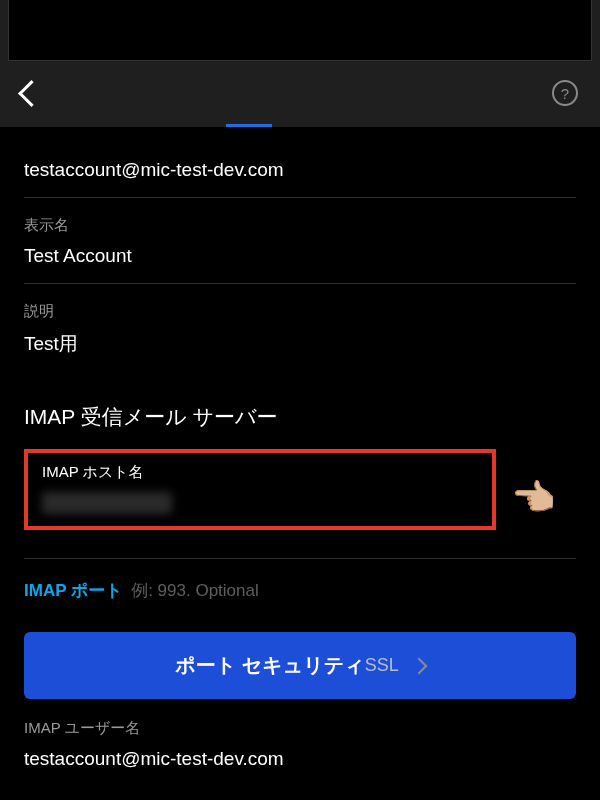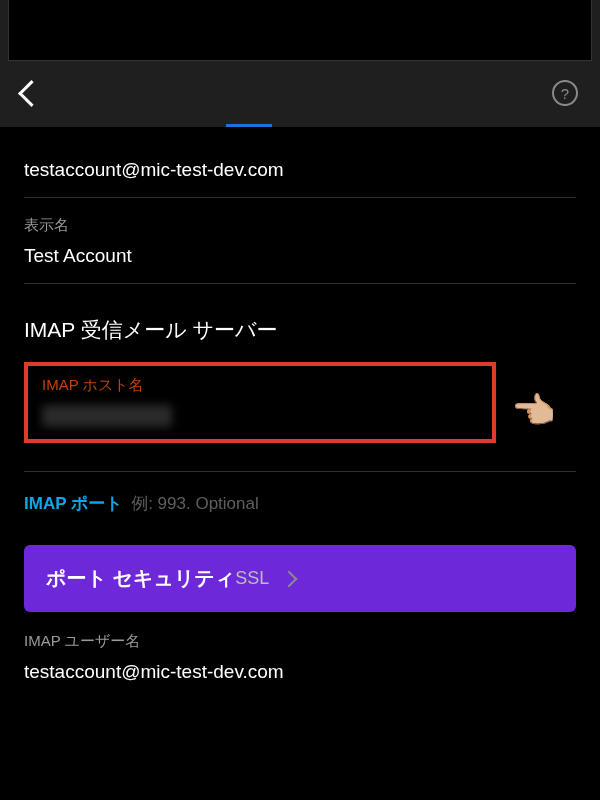--- a/index.html
+++ b/index.html
@@ -9,28 +9,28 @@
   .back-chevron{width:16px;height:16px;border-left:3px solid #fff;border-bottom:3px solid #fff;transform:rotate(45deg);cursor:pointer}
   .help{width:22px;height:22px;border:2px solid #8a8a8a;border-radius:50%;color:#8a8a8a;font-size:15px;display:flex;align-items:center;justify-content:center;cursor:pointer}
   .tab-indicator{height:3px;width:46px;background:#1e6fe0;margin:-1px 0 0 226px}
   .content{background:#000;height:676px;padding:28px 24px 0 24px;box-sizing:border-box;overflow:hidden}
   .field-label{color:#9a9a9a;font-size:15px;margin-bottom:10px}
   .field-value{color:#fff;font-size:19px;font-weight:500;padding-bottom:16px;border-bottom:1px solid #2e2e2e}
   .field-input{color:#fff;font-size:19px;font-weight:500;padding-bottom:14px}
   .field{margin-top:18px}
   .section-title{font-size:21px;font-weight:400;margin-top:32px;margin-bottom:18px}
   .imap-host-box{border:4px solid #e03a2a;padding:10px 14px 12px 14px;position:relative;margin-right:80px}
-  .imap-host-label{color:#c2410c;font-size:15px}
+  .imap-host-label{color:#ffffff;font-size:15px}
   .blurred{color:#353535;background:#2a2a2a;filter:blur(4px);margin-top:10px;height:22px;width:130px;border-radius:3px}
   .finger{position:absolute;right:-64px;top:24px;font-size:36px}
   .hr{border-bottom:1px solid #2e2e2e;margin-top:28px}
   .port-line{margin-top:20px}
   .port-label{color:#0ea5e9;font-size:17px;font-weight:600}
   .port-hint{color:#5e5e5e;font-size:17px;margin-left:4px}
-  .security-row{background:#6d28d9;border-radius:6px;padding:20px 22px;display:flex;align-items:center;justify-content:flex-start;margin-top:30px;cursor:pointer}
+  .security-row{background:#1d4ed8;border-radius:6px;padding:20px 22px;display:flex;align-items:center;justify-content:center;margin-top:30px;cursor:pointer}
   .security-label{font-size:20px;font-weight:600}
   .security-right{display:flex;align-items:center;color:#bdbdbd;font-size:18px}
   .chevron-r{width:10px;height:10px;border-right:2.5px solid #8a8a8a;border-top:2.5px solid #8a8a8a;transform:rotate(45deg);margin-left:14px}
   .user-field{margin-top:20px}
 </style>
 </head>
 <body>
 
 <div class="outer">
   <div class="top-strip"></div>
@@ -45,20 +45,24 @@
 
     <div class="field" style="margin-top:4px">
       <div class="field-value">testaccount@mic-test-dev.com</div>
     </div>
 
     <div class="field">
       <div class="field-label">表示名</div>
       <div class="field-value">Test Account</div>
     </div>
 
+    <div class="field">
+      <div class="field-label">説明</div>
+      <div class="field-input">Test用</div>
+    </div>
 
     <div class="section-title">IMAP 受信メール サーバー</div>
 
     <div class="imap-host-box">
       <div class="imap-host-label">IMAP ホスト名</div>
       <div class="blurred"></div>
       <div class="finger">👈🏼</div>
     </div>
 
     <div class="hr"></div>

